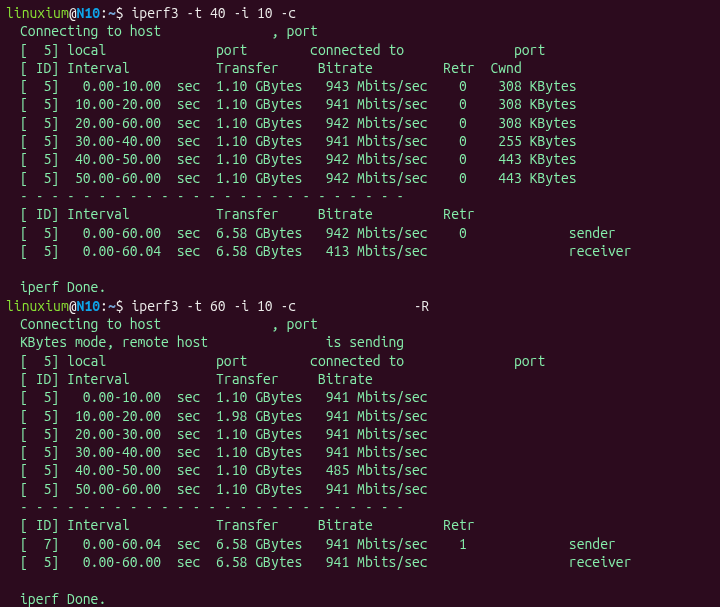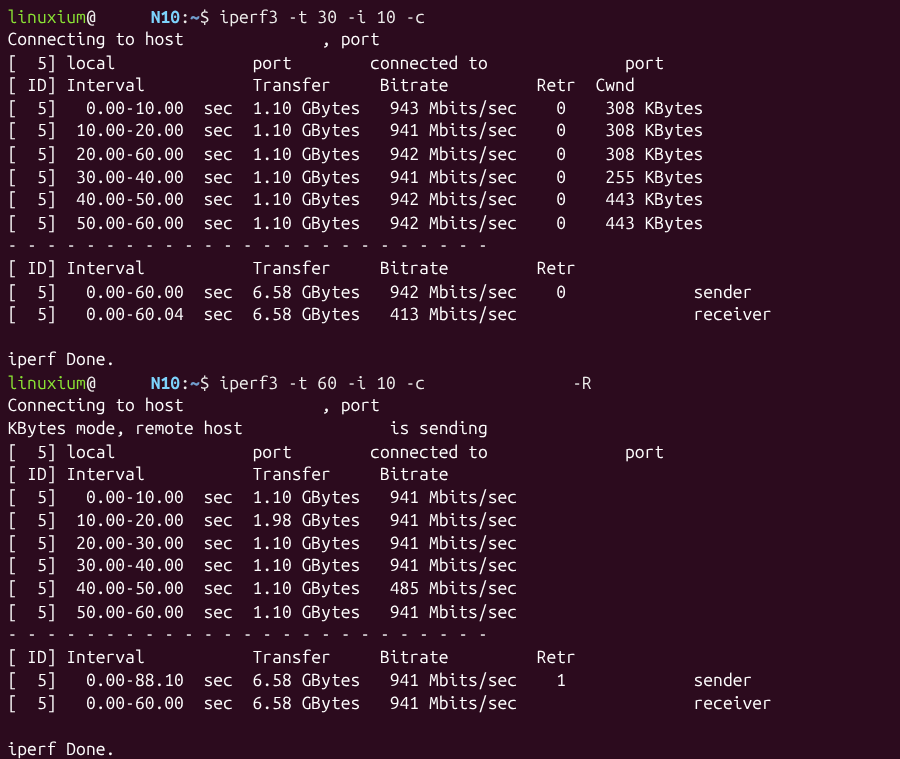--- a/index.html
+++ b/index.html
@@ -13,30 +13,30 @@
   pre.terminal {
     margin: 0;
     padding: 4px 6px 8px 6px;
     font-family: "Ubuntu Mono", "DejaVu Sans Mono", Menlo, Consolas, monospace;
     font-size: 14px;
     line-height: 18.3px;
     color: #eeeeec;
     white-space: pre;
   }
   .user { color: #8ae234; font-weight: normal; }
-  .host { color: #7dd3fc; font-weight: bold; padding-left: 44px; }
+  .host { color: #0ea5e9; font-weight: bold; }
   .path { color: #729fcf; font-weight: bold; }
   .sep  { color: #eeeeec; }
-  .txt  { color: #ffffff; }
+  .txt  { color: #86efac; margin-left: 14px; }
   .cmd  { color: #eeeeec; }
 </style>
 </head>
 <body>
 
-<pre class="terminal"><span class="user">linuxium</span><span class="sep">@</span><span class="host">N10</span><span class="sep">:</span><span class="path">~</span><span class="sep">$ </span><span class="cmd">iperf3 -t 30 -i 10 -c</span>
+<pre class="terminal"><span class="user">linuxium</span><span class="sep">@</span><span class="host">N10</span><span class="sep">:</span><span class="path">~</span><span class="sep">$ </span><span class="cmd">iperf3 -t 40 -i 10 -c</span>
 <span class="txt">Connecting to host              , port</span>
 <span class="txt">[  5] local              port        connected to              port</span>
 <span class="txt">[ ID] Interval           Transfer     Bitrate         Retr  Cwnd</span>
 <span class="txt">[  5]   0.00-10.00  sec  1.10 GBytes   943 Mbits/sec    0    308 KBytes</span>
 <span class="txt">[  5]  10.00-20.00  sec  1.10 GBytes   941 Mbits/sec    0    308 KBytes</span>
 <span class="txt">[  5]  20.00-60.00  sec  1.10 GBytes   942 Mbits/sec    0    308 KBytes</span>
 <span class="txt">[  5]  30.00-40.00  sec  1.10 GBytes   941 Mbits/sec    0    255 KBytes</span>
 <span class="txt">[  5]  40.00-50.00  sec  1.10 GBytes   942 Mbits/sec    0    443 KBytes</span>
 <span class="txt">[  5]  50.00-60.00  sec  1.10 GBytes   942 Mbits/sec    0    443 KBytes</span>
 <span class="txt">- - - - - - - - - - - - - - - - - - - - - - - - -</span>
@@ -51,18 +51,18 @@
 <span class="txt">[  5] local              port        connected to              port</span>
 <span class="txt">[ ID] Interval           Transfer     Bitrate</span>
 <span class="txt">[  5]   0.00-10.00  sec  1.10 GBytes   941 Mbits/sec</span>
 <span class="txt">[  5]  10.00-20.00  sec  1.98 GBytes   941 Mbits/sec</span>
 <span class="txt">[  5]  20.00-30.00  sec  1.10 GBytes   941 Mbits/sec</span>
 <span class="txt">[  5]  30.00-40.00  sec  1.10 GBytes   941 Mbits/sec</span>
 <span class="txt">[  5]  40.00-50.00  sec  1.10 GBytes   485 Mbits/sec</span>
 <span class="txt">[  5]  50.00-60.00  sec  1.10 GBytes   941 Mbits/sec</span>
 <span class="txt">- - - - - - - - - - - - - - - - - - - - - - - - -</span>
 <span class="txt">[ ID] Interval           Transfer     Bitrate         Retr</span>
-<span class="txt">[  5]   0.00-88.10  sec  6.58 GBytes   941 Mbits/sec    1             sender</span>
+<span class="txt">[  7]   0.00-60.04  sec  6.58 GBytes   941 Mbits/sec    1             sender</span>
 <span class="txt">[  5]   0.00-60.00  sec  6.58 GBytes   941 Mbits/sec                  receiver</span>
 <span class="txt"></span>
 <span class="txt">iperf Done.</span>
 <span class="cmd"></span>
 </pre>
 
 </body></html>

